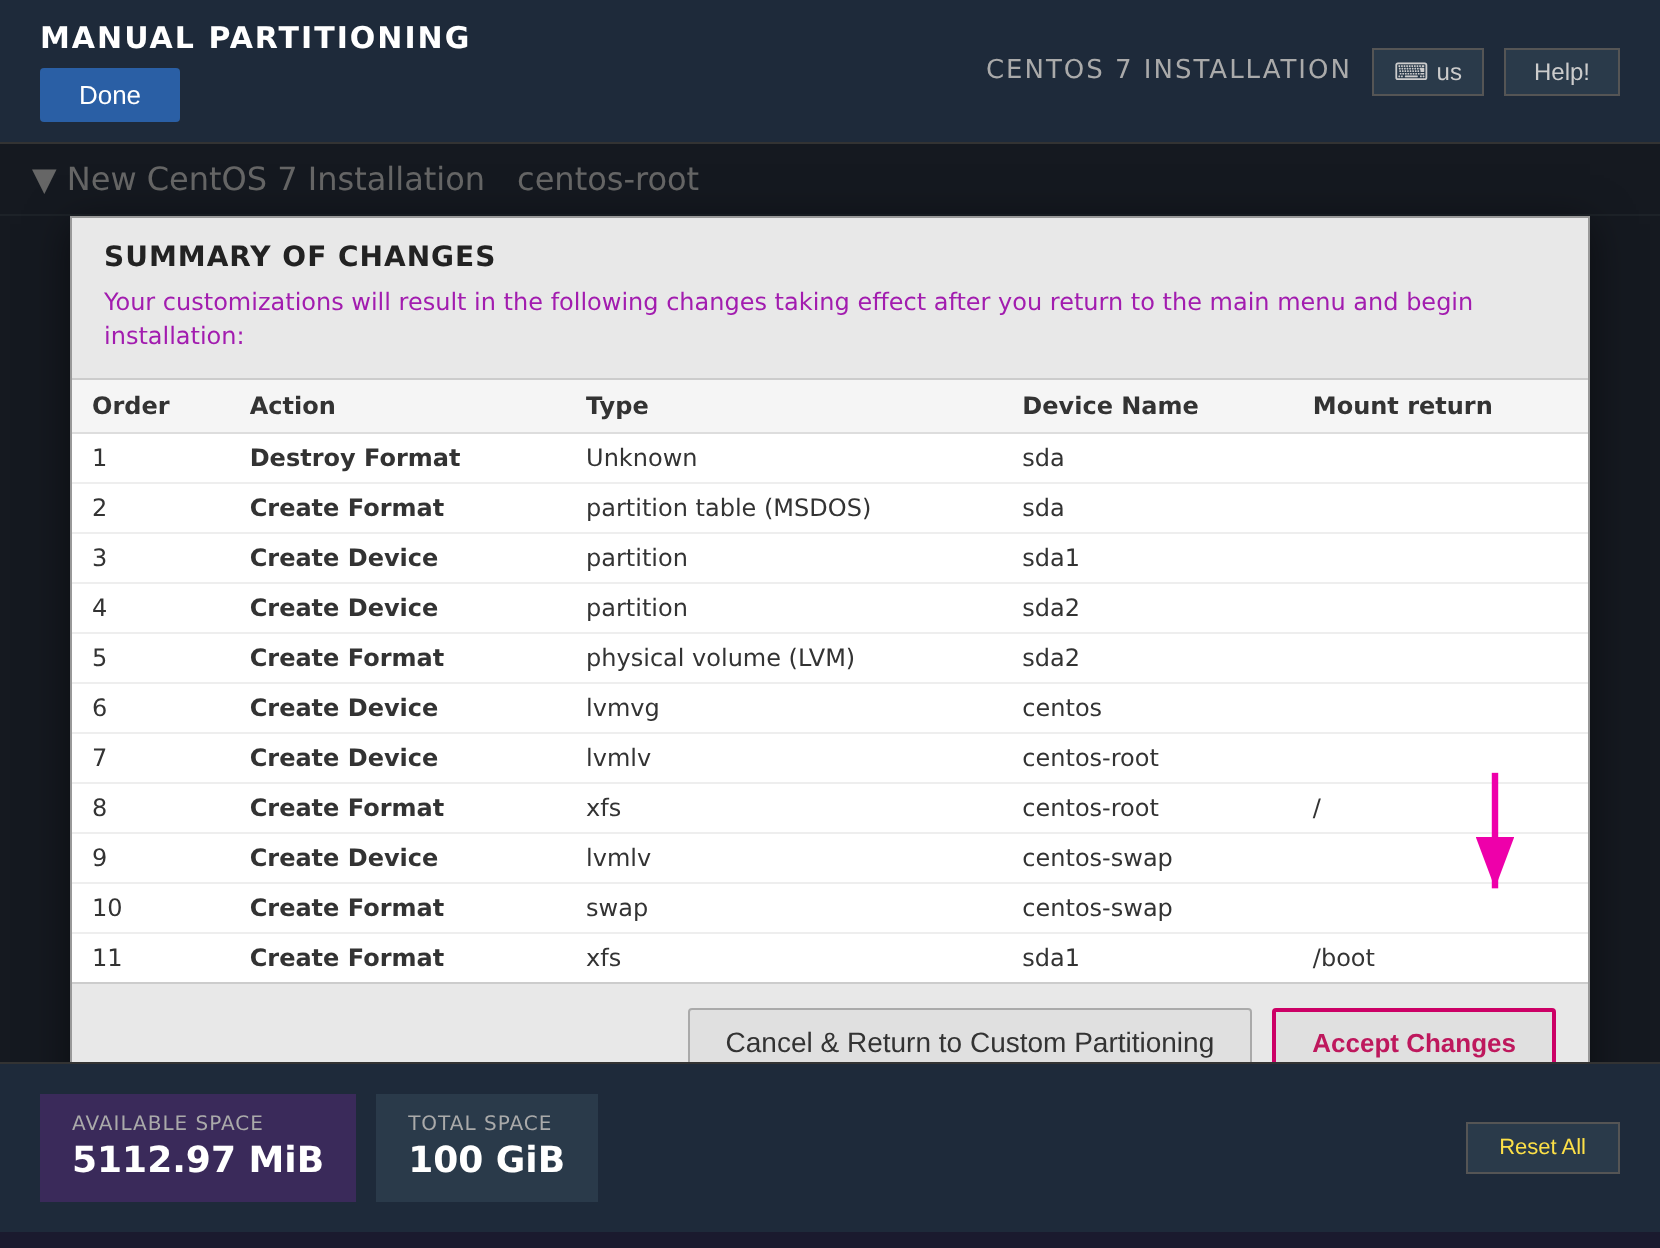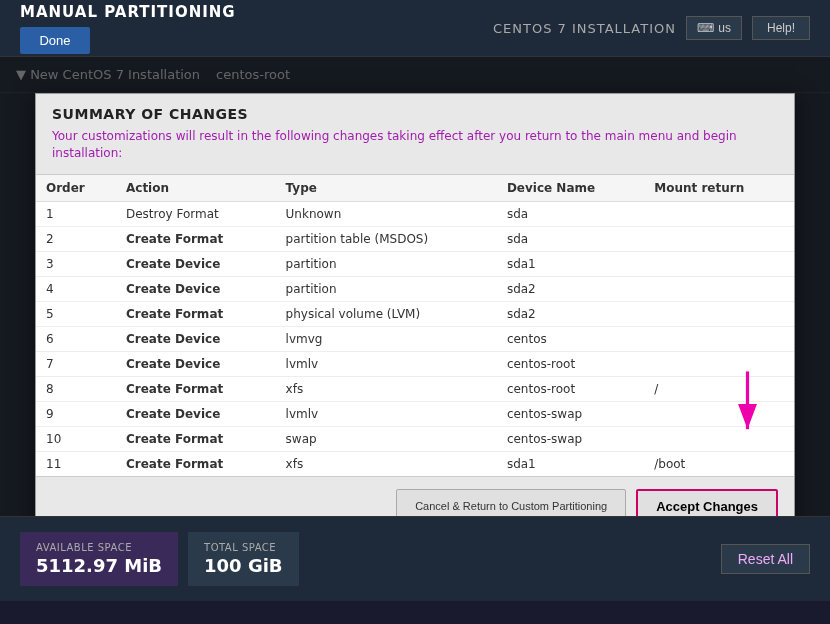--- a/index.html
+++ b/index.html
@@ -10,21 +10,21 @@
       font-family: 'DejaVu Sans', Arial, sans-serif;
       font-size: 13px;
       color: #ccc;
       overflow: hidden;
       position: relative;
     }
 
     
     .header {
       background: #1e2a3a;
-      height: 57px;
+      height: 72px;
       display: flex;
       align-items: center;
       justify-content: space-between;
       padding: 0 20px;
       border-bottom: 1px solid #333;
     }
     .header-left {
       display: flex;
       flex-direction: column;
     }
@@ -89,21 +89,21 @@
       background: #2a3340;
       height: 36px;
       display: flex;
       align-items: center;
       padding: 0 16px;
       gap: 16px;
       border-bottom: 1px solid #3a4450;
     }
     .breadcrumb-item {
       color: #ccc;
-      font-size: 13px;
+      font-size: 16px;
       display: flex;
       align-items: center;
       gap: 6px;
     }
 
     
     .bottom-bar {
       position: absolute;
       bottom: 0;
       left: 0;
@@ -145,24 +145,24 @@
     }
     .storage-link {
       color: #6ab0e0;
       text-decoration: underline;
       cursor: pointer;
       font-size: 12px;
     }
     .reset-btn {
       background: #2a3a4a;
       border: 1px solid #555;
-      color: #f0abfc;
+      color: #fde047;
       padding: 6px 16px;
       cursor: pointer;
-      font-size: 14px;
+      font-size: 11px;
     }
 
     
     .modal-overlay {
       position: absolute;
       top: 0; left: 0; right: 0; bottom: 0;
       background: rgba(0,0,0,0.5);
       display: flex;
       align-items: flex-start;
       justify-content: center;
@@ -214,21 +214,21 @@
       padding: 5px 10px;
       font-size: 12px;
       color: #333;
       border-bottom: 1px solid #eee;
     }
     .changes-table tr:last-child td {
       border-bottom: none;
     }
     .action-destroy {
       color: #cc3300;
-      font-weight: normal;
+      font-weight: bold;
     }
     .action-create {
       color: #228844;
       font-weight: bold;
     }
 
     
     .modal-footer {
       background: #e8e8e8;
       padding: 12px 16px;
@@ -236,27 +236,27 @@
       justify-content: flex-end;
       gap: 10px;
       border-top: 1px solid #ccc;
     }
     .cancel-btn {
       background: #e0e0e0;
       border: 1px solid #aaa;
       color: #333;
       padding: 8px 18px;
       cursor: pointer;
-      font-size: 11px;
+      font-size: 14px;
       border-radius: 2px;
     }
     .accept-btn {
       background: #e0e0e0;
       border: 2px solid #cc0066;
-      color: #000000;
+      color: #be185d;
       padding: 8px 18px;
       cursor: pointer;
       font-size: 13px;
       border-radius: 2px;
       font-weight: bold;
     }
 
     
     .arrow-annotation {
       position: absolute;

